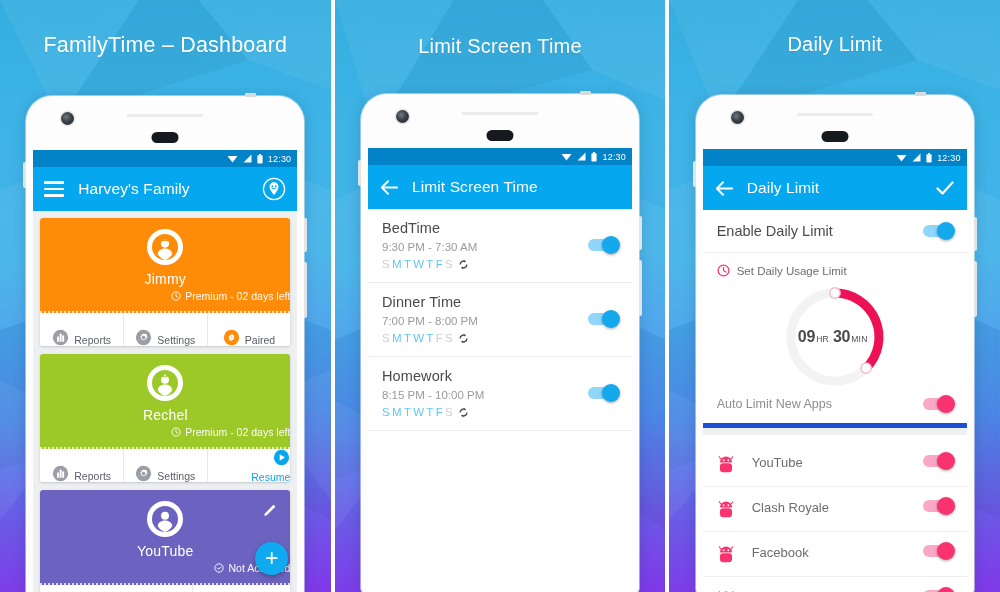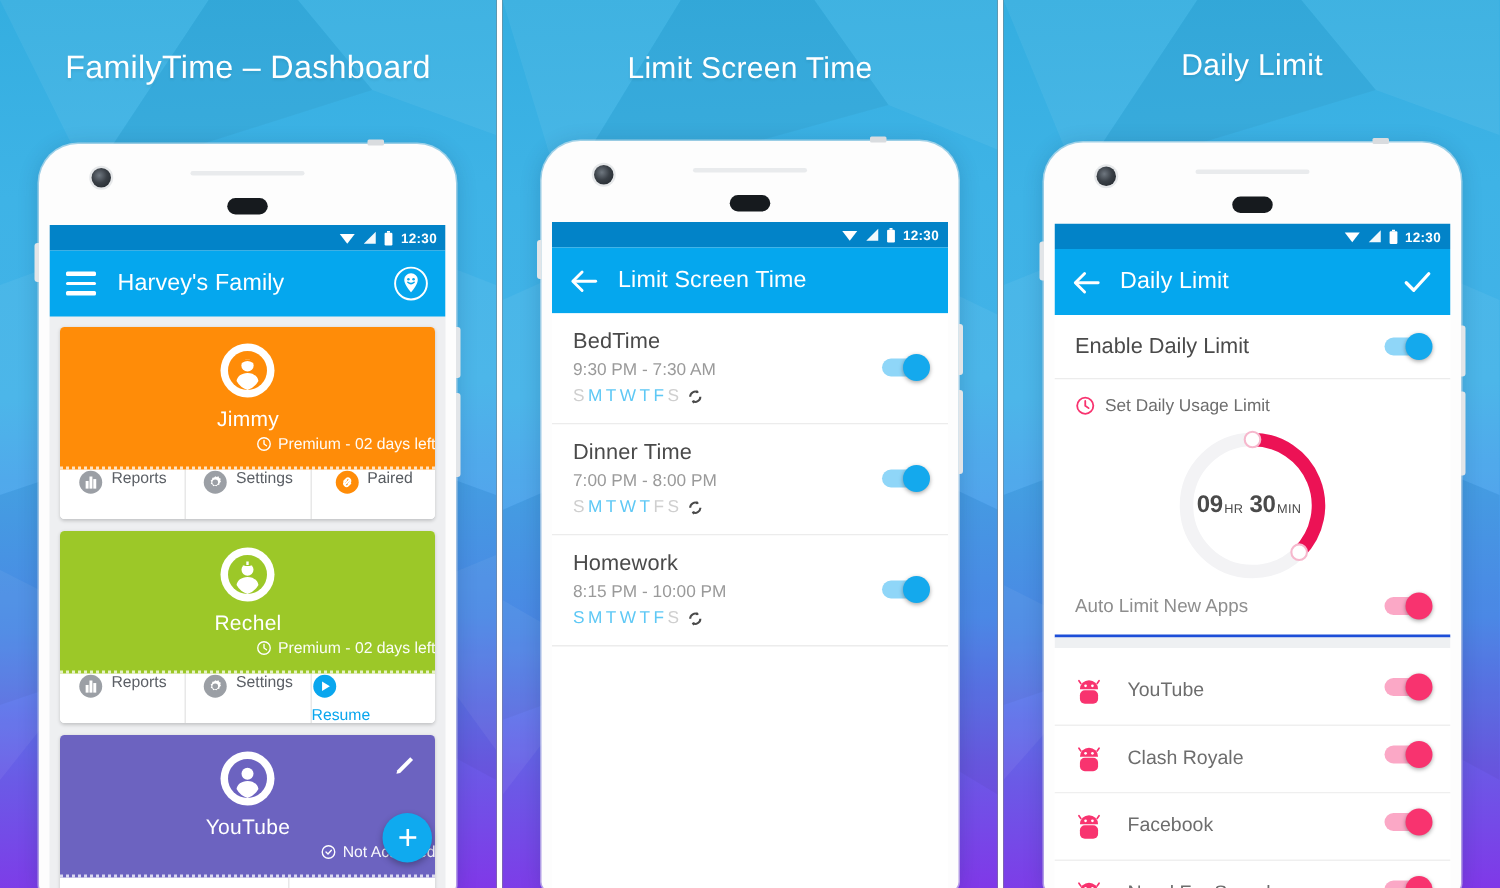--- a/index.html
+++ b/index.html
@@ -103,21 +103,21 @@
   }
 
   
   .statusbar {
     height: 17px;
     background: #0283C8;
     display: flex; align-items: center; justify-content: flex-end;
     padding-right: 6px; gap: 5px;
   }
   .statusbar .clock {
-    color: #fff; font-size: 9px; letter-spacing: .2px; font-weight: 700;
+    color: #fff; font-size: 9px; letter-spacing: .2px; font-weight: 400;
   }
   .sb-ico { display: block; }
 
   
   .appbar {
     height: 44px;
     background: #05A7EE;
     display: flex; align-items: center;
     padding: 0 11px;
     gap: 12px;
@@ -155,21 +155,21 @@
   .kid-sub {
     color: rgba(255,255,255,.96);
     font-size: 10.5px;
     margin-top: 3px;
     display: flex; align-items: center; justify-content: flex-end; gap: 4px;
   }
   .edit-pencil { position: absolute; right: 12px; top: 12px; cursor: pointer; }
 
   .kid-actions { display: flex; height: 33px; background: #fff; }
   .kid-act {
-    flex: 1; display: flex; align-items: flex-start; justify-content: center;
+    flex: 1; display: flex; align-items: flex-end; justify-content: center;
     gap: 5px; font-size: 10.5px; color: #5c6066; cursor: pointer;
     border-right: 1px solid #e8e8e8;
   }
   .kid-act:last-child { border-right: none; }
   .kid-act .cico { width: 17px; height: 17px; flex: 0 0 17px; }
   .kid-act.wide { flex: 1.55; }
   .act-orange { color: #575b60; }
   .act-blue { color: #09A6EE; flex-direction: column; }
 
   .fab {
@@ -219,21 +219,21 @@
     display: flex; align-items: center; justify-content: space-between;
     padding: 13px 14px;
     background: #fff;
     border-bottom: 1px solid #ececec;
   }
   .dl-row .lbl { font-size: 14.5px; color: #4a4a4a; }
 
   .dl-section {
     background: #fff;
     padding: 11px 14px 8px 14px;
-    border-bottom: 2px solid #1d4ed8;
+    border-bottom: 5px solid #1d4ed8;
   }
   .dl-section-head {
     display: flex; align-items: center; gap: 7px;
     font-size: 11.5px; color: #6d6d6d;
   }
   .dial-wrap {
     position: relative;
     width: 112px; height: 112px;
     margin: 4px auto 2px;
   }

